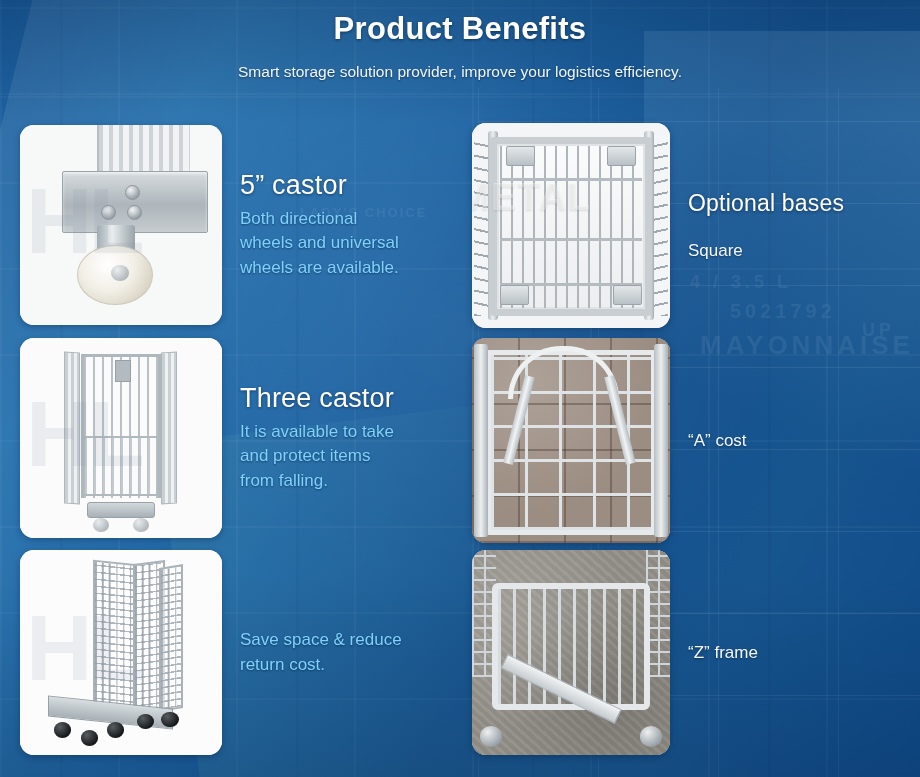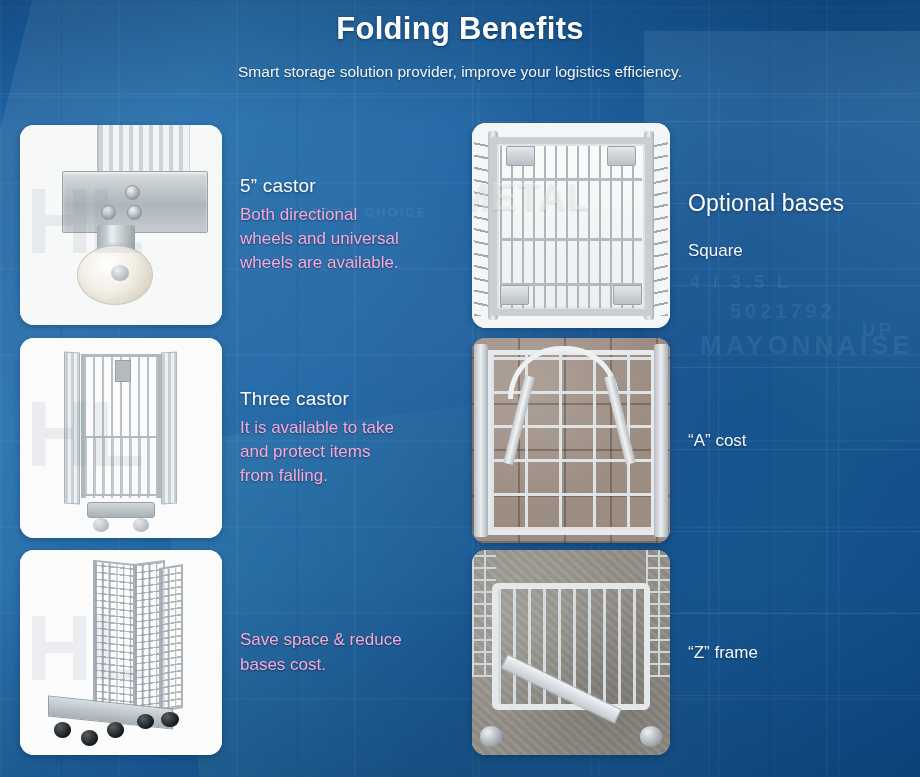--- a/index.html
+++ b/index.html
@@ -140,30 +140,30 @@
     flex: 0 0 auto;
   }
   .photo-inner {
     position: absolute;
     inset: 0;
     overflow: hidden;
   }
 
   .blurb { padding-left: 18px; }
   .blurb-head {
-    font-size: 19px;
+    font-size: 27px;
     color: #ffffff;
     margin-bottom: 6px;
     letter-spacing: .2px;
     text-shadow: 0 1px 3px rgba(0,20,50,.5);
   }
   .blurb-body {
     font-size: 17px;
     line-height: 1.42;
-    color: #f9a8d4;
+    color: #7dd3fc;
     text-shadow: 0 1px 2px rgba(0,20,50,.5);
   }
   .blurb-body div { white-space: nowrap; }
 
   .right-label-head {
     font-size: 23px;
     color: #ffffff;
     text-shadow: 0 1px 3px rgba(0,20,50,.5);
     margin-bottom: 24px;
     letter-spacing: .2px;
@@ -418,21 +418,21 @@
   <div class="bg-ghost-text" style="left:730px; top:300px; font-size:20px;">5021792</div>
   <div class="bg-ghost-text" style="left:690px; top:272px; font-size:18px;">4 / 3.5 L</div>
   <div class="bg-ghost-text" style="left:862px; top:320px; font-size:18px;">UP</div>
   <div class="bg-ghost-text" style="left:300px; top:205px; font-size:13px; letter-spacing:2px;">LADY'S CHOICE</div>
   <div class="bg-sheen-a"></div>
   <div class="bg-sheen-b"></div>
   <div class="bg-sheen-c"></div>
   <div class="bg-vignette"></div>
 
   <div class="header">
-    <div class="title">Folding Benefits</div>
+    <div class="title">Product Benefits</div>
     <div class="subtitle">Smart storage solution provider, improve your logistics efficiency.</div>
   </div>
 
   <div class="row" style="left:20px; top:125px; width:440px; height:200px;">
     <div class="photo-card" style="width:202px; height:200px;">
       <div class="photo-inner">
         <div class="art-caster">
           <div class="cast-tube" style="left:56%;"></div>
           <div class="cast-tube" style="left:66%;"></div>
           <div class="cast-topbars"></div>
@@ -496,21 +496,21 @@
           <div class="nest-wheel" style="left:43%; top:84%;"></div>
           <div class="nest-wheel" style="left:58%; top:80%;"></div>
           <div class="nest-wheel" style="left:70%; top:79%;"></div>
         </div>
         <div class="wm">HL</div>
       </div>
     </div>
     <div class="blurb">
       <div class="blurb-body">
         <div>Save space &amp; reduce</div>
-        <div>bases cost.</div>
+        <div>return cost.</div>
       </div>
     </div>
   </div>
 
   <div class="row" style="left:472px; top:123px; width:430px; height:205px;">
     <div class="photo-card" style="width:198px; height:205px;">
       <div class="photo-inner">
         <div class="art-square">
           <div class="sq-sidewire" style="left:1%;"></div>
           <div class="sq-sidewire" style="right:1%; transform:scaleX(-1);"></div>

